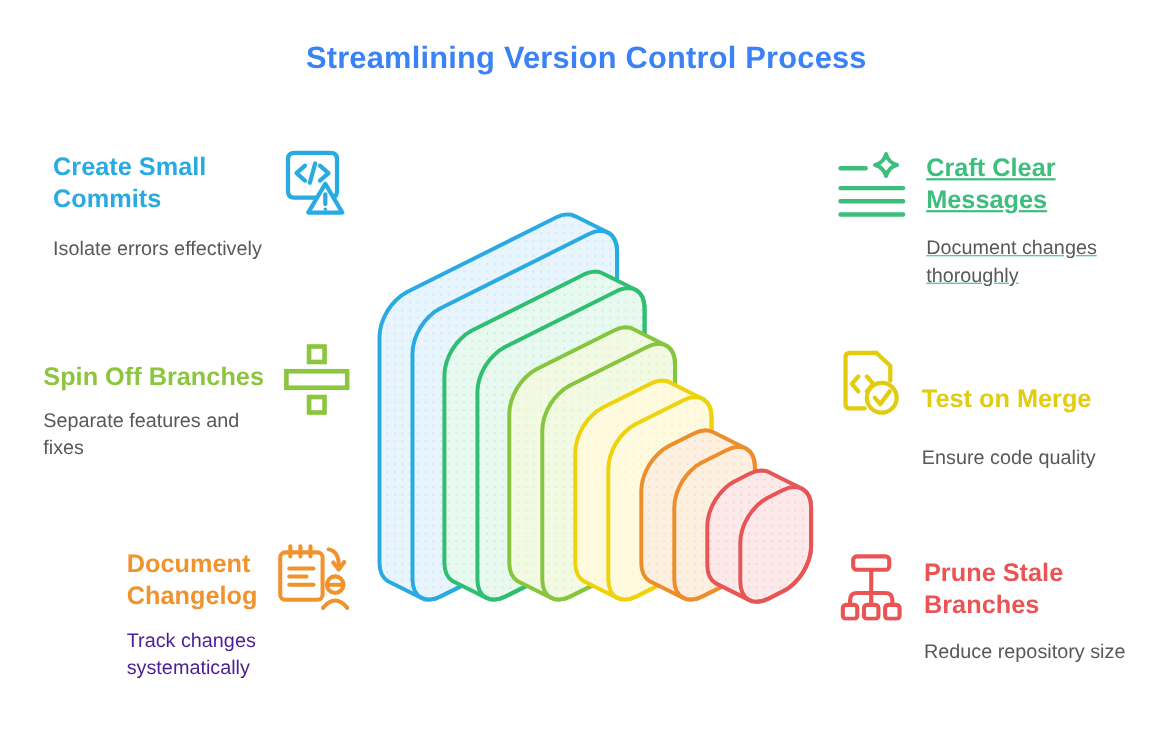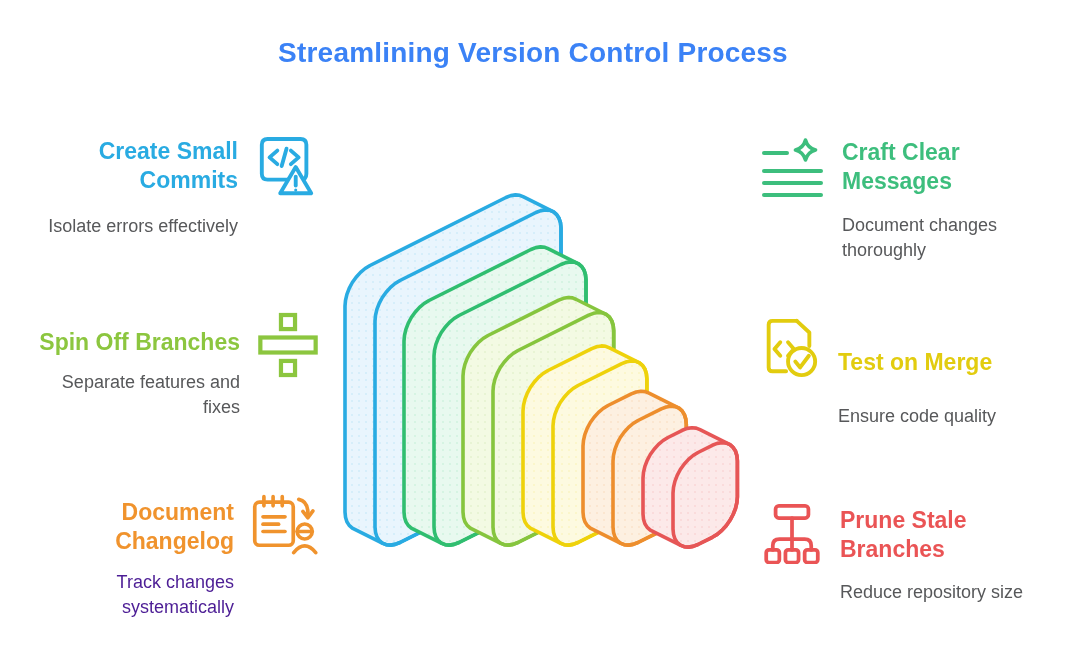--- a/index.html
+++ b/index.html
@@ -8,41 +8,41 @@
     background:#ffffff; font-family:"Liberation Sans", sans-serif;
   }
   #title {
     position:absolute; top:36px; left:0; width:100%;
     text-align:center; font-size:28px; line-height:34px; font-weight:bold;
     margin:0; letter-spacing:0.2px;
   }
   .item { position:absolute; }
   .row { display:flex; align-items:flex-start; }
   .left .row { justify-content:flex-end; }
-  .left .txt { text-align:right; }
+  .left .txt { text-align:left; }
   .left .icon { margin-left:18px; }
   .right .icon { margin-right:18px; }
   .txt { flex:0 0 auto; }
   .icon { flex:0 0 auto; display:block; }
   .icon svg { display:block; }
   .heading {
     font-size:23px; line-height:29px; font-weight:bold;
     margin:6px 0 0; color:inherit; white-space:pre-line;
   }
   .subtitle {
     font-size:18px; line-height:25px; margin:0; white-space:pre-line;
   }
   .item-l1 { left:8px;  top:131px; width:310px; }
   .item-l1 .subtitle { margin-top:19px; }
   .item-l2 { left:8px;  top:312px; width:310px; }
   .item-l2 .heading { margin-top:16px; }
   .item-l2 .subtitle { margin-top:13px; }
   .item-l3 { left:8px;  top:492px; width:310px; }
   .item-l3 .subtitle { margin-top:14px; }
-  .item-r1 { left:762px; top:132px; width:300px; }
+  .item-r1 { left:762px; top:132px; width:300px;text-decoration:underline; }
   .item-r1 .icon { margin-top:6px; }
   .item-r1 .subtitle { margin-top:17px; }
   .item-r2 { left:758px; top:312px; width:304px; }
   .item-r2 .icon { margin-top:4px; }
   .item-r2 .heading { margin-top:36px; }
   .item-r2 .subtitle { margin-top:27px; }
   .item-r3 { left:762px; top:500px; width:300px; }
   .item-r3 .icon { margin-top:2px; }
   .item-r3 .subtitle { margin-top:16px; }
   #cascade { position:absolute; left:325px; top:180px; }

